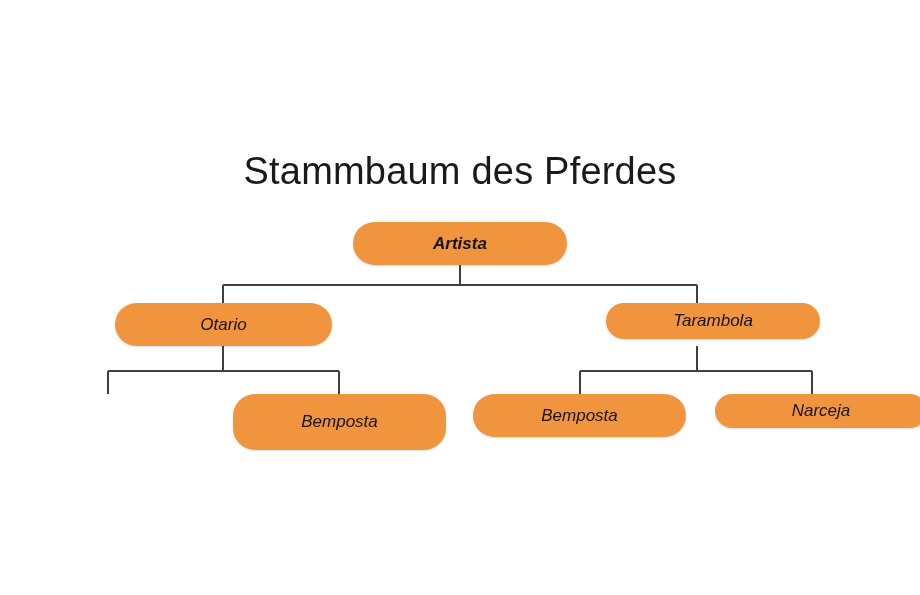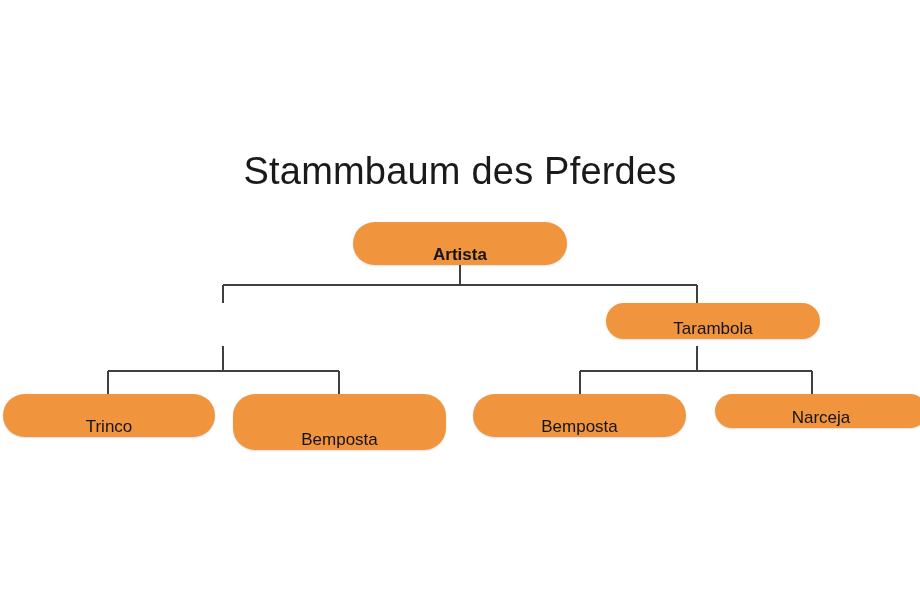--- a/index.html
+++ b/index.html
@@ -35,27 +35,28 @@
     width: 920px;
     height: 595px;
     pointer-events: none;
   }
   .node {
     position: absolute;
     box-sizing: border-box;
     background: #F1943E;
     border-radius: 22px;
     display: flex;
-    align-items: flex-end;
+    align-items: center;
     justify-content: center;
     color: #141414;
     font-size: 17px;
     font-weight: 400;
     white-space: nowrap;
     box-shadow: 0 1px 2px rgba(0,0,0,0.13);
+    font-style: italic;
   }
   .node.root {
     font-weight: 700;
     font-size: 17px;
   }
   .node-label {
     display: block;
     pointer-events: none;
   }
 </style>
@@ -83,28 +84,28 @@
       <path d="M 580 371 L 812 371"></path>
       <path d="M 580 371 L 580 394"></path>
       <path d="M 812 371 L 812 394"></path>
     </g>
   </svg>
 
   <div class="node root" style="left:353px; top:222px; width:214px; height:43px;">
     <span class="node-label">Artista</span>
   </div>
 
+  <div class="node" style="left:115px; top:303px; width:217px; height:43px;">
+    <span class="node-label">Otario</span>
+  </div>
 
   <div class="node" style="left:606px; top:303px; width:214px; height:36px;">
     <span class="node-label">Tarambola</span>
   </div>
 
-  <div class="node" style="left:3px; top:394px; width:212px; height:43px;">
-    <span class="node-label">Trinco</span>
-  </div>
 
   <div class="node" style="left:233px; top:394px; width:213px; height:56px;">
     <span class="node-label">Bemposta</span>
   </div>
 
   <div class="node" style="left:473px; top:394px; width:213px; height:43px;">
     <span class="node-label">Bemposta</span>
   </div>
 
   <div class="node" style="left:715px; top:394px; width:212px; height:34px;">

